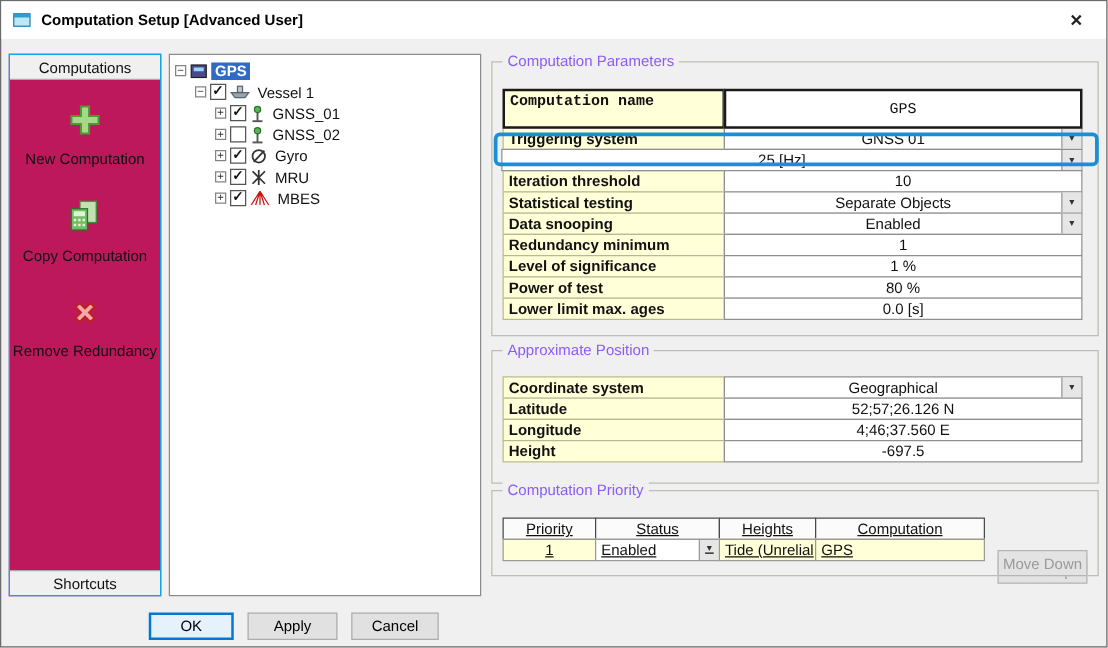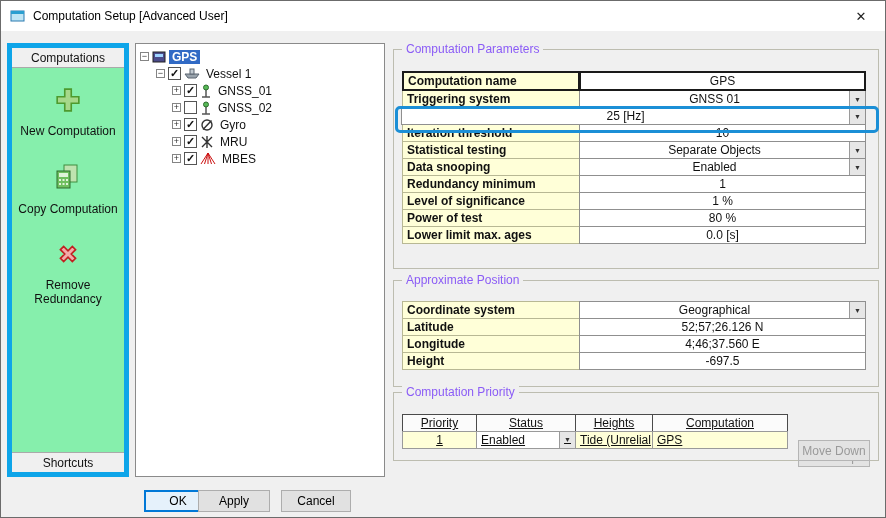--- a/index.html
+++ b/index.html
@@ -1,27 +1,27 @@
 <!DOCTYPE html>
 <html style="--highlight: #1b8fd6; --selection: #316ac5; --label-bg: #ffffd8; --accent: #0078d7;"><head>
 <meta charset="utf-8">
 <style>
   * { box-sizing: border-box; margin: 0; padding: 0; }
   html,body { background:#9a9a9a; }
   body { font-family:"Liberation Sans", sans-serif; font-size:12px; color:#111; }
   .window { position:relative; width:886px; height:518px; background:#f0f0f0; border:1px solid #6b6b6b; overflow:hidden; }
 
   
-  .titlebar { position:absolute; left:0; top:0; right:0; height:30px; background:#ffffff; display:flex; align-items:center; padding:0 9px; }
+  .titlebar { position:absolute; left:0; top:0; right:0; height:30px; background:#ffffff; display:flex; align-items:center; padding:0 9px;font-weight:bold; }
   .titlebar .ticon { display:flex; margin-right:7px; }
   .titlebar .ttext { flex:1; font-size:12px; color:#000; }
   .titlebar .close { width:30px; height:30px; display:flex; align-items:center; justify-content:center; font-size:13px; color:#222; cursor:pointer; }
 
   
-  .sidebar { position:absolute; left:6px; top:42px; width:122px; height:434px; border:5px solid #0ea5e9; background:#86efac;text-decoration:underline; }
+  .sidebar { position:absolute; left:6px; top:42px; width:122px; height:434px; border:1px solid #0ea5e9; background:#be185d;text-decoration:underline; }
   .bar-btn { position:absolute; left:0; right:0; height:20px; background:#f0f0f0; border:1px solid #aaa; border-left:none; border-right:none; display:flex; align-items:center; justify-content:center; font-size:12px; cursor:pointer; }
   .bar-btn.top { top:0; border-top:none; }
   .bar-btn.bottom { bottom:0; border-bottom:none; }
   .side-actions { position:absolute; top:26px; left:0; right:0; }
   .action { display:flex; flex-direction:column; align-items:center; padding:13px 2px 12px 2px; cursor:pointer; }
   .action .aicon { margin-bottom:8px; }
   .action .alabel { text-align:center; font-size:12px; }
 
   
   .treepanel { position:absolute; left:134px; top:42px; width:250px; height:434px; background:#fff; border:1px solid #8a8a8a; padding:4px 2px; }
@@ -41,42 +41,42 @@
   .gb3 { top:351px; height:69px; }
   .ptable { position:absolute; left:8px; right:12px; }
   .gb1 .ptable { top:22px; }
   .gb2 .ptable { top:21px; }
   .prow { display:flex; height:18px; margin-top:-1px; }
   .plabel { width:178px; background:var(--label-bg,#ffffd8); border:1px solid #b8b894; padding:1px 4px; font-weight:bold; font-size:12px; line-height:14px; overflow:hidden; white-space:nowrap; }
   .pvalue { flex:1; background:#fff; border:1px solid #8f8f8f; margin-left:-1px; display:flex; align-items:center; position:relative; }
   .pvtext { flex:1; text-align:center; font-size:12px; line-height:14px; overflow:hidden; white-space:nowrap; }
   .arrow { width:16px; align-self:stretch; background:#e6e6e6; border-left:1px solid #9a9a9a; font-size:7px; display:flex; align-items:center; justify-content:center; color:#333; cursor:pointer; }
   .hrow .plabel, .hrow .pvalue { border-color:#1a1a1a; border-width:2px; }
-  .hrow { height:20px; z-index:2; position:relative; }
+  .hrow { height:32px; z-index:2; position:relative;font-family:Liberation Mono, monospace; }
 
   
   .highlight-box { position:absolute; left:2px; right:0; top:65px; height:27px; border:3px solid var(--highlight,#1b8fd6); border-radius:5px; pointer-events:none; z-index:6; }
 
   
   .priotable { position:absolute; left:8px; top:22px; }
   .prio-row { display:flex; margin-top:-1px; height:18px;text-decoration:underline; }
   .pcell { border:1px solid #9a9a9a; margin-left:-1px; padding:1px 4px; font-size:12px; line-height:14px; overflow:hidden; white-space:nowrap; display:flex; align-items:center; }
   .pcell:first-child { margin-left:0; }
   .phead { background:#fbfbfb; border-color:#4a4a4a; justify-content:center; }
   .c1 { width:75px; } .c2 { width:100px; } .c3 { width:78px; } .c4 { width:136px; }
   .ylw { background:var(--label-bg,#ffffd8); }
   .wht { background:#fff; padding:0; }
   .center { justify-content:center; }
 
   .movebtn { position:absolute; right:8px; width:72px; height:21px; background:#e3e3e3; border:1px solid #b5b5b5; color:#9a9a9a; font-size:12px; font-family:"Liberation Sans",sans-serif; }
   .mu { top:20px;margin-top:33px; } .md { top:47px; }
 
   
   .btn { position:absolute; height:22px; background:#e1e1e1; border:1px solid #adadad; font-size:12px; font-family:"Liberation Sans",sans-serif; cursor:pointer; }
-  .btn.ok { left:118px; top:489px; width:68px; border:2px solid var(--accent,#0078d7); background:#e5f1fb;margin-left:25px; }
+  .btn.ok { left:118px; top:489px; width:68px; border:2px solid var(--accent,#0078d7); background:#e5f1fb; }
   .btn.apply { left:197px; top:489px; width:72px; }
   .btn.cancel { left:280px; top:489px; width:70px; }
 </style>
 </head>
 <body>
 
 <div class="window">
 
   <div class="titlebar">
     <span class="ticon">

